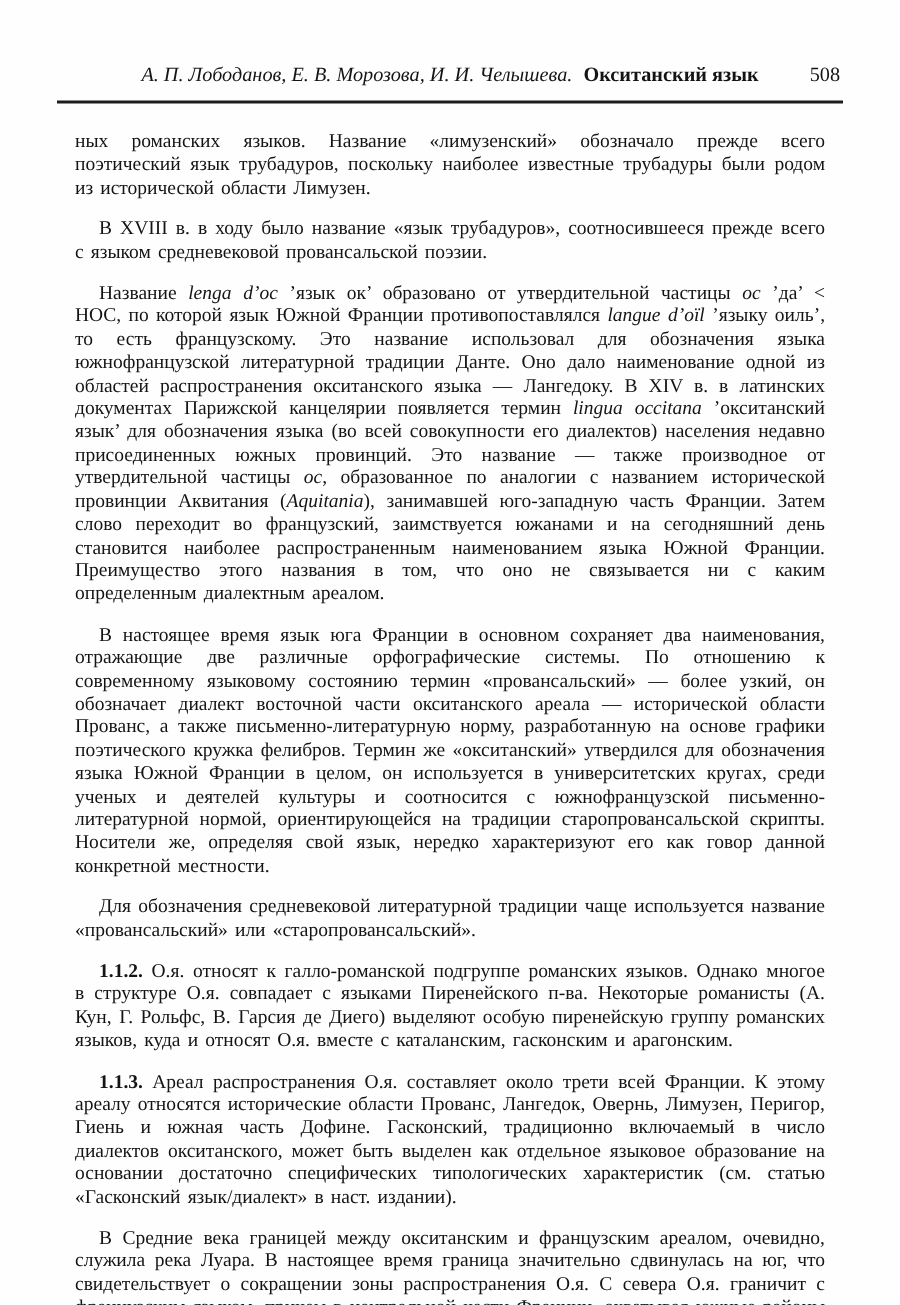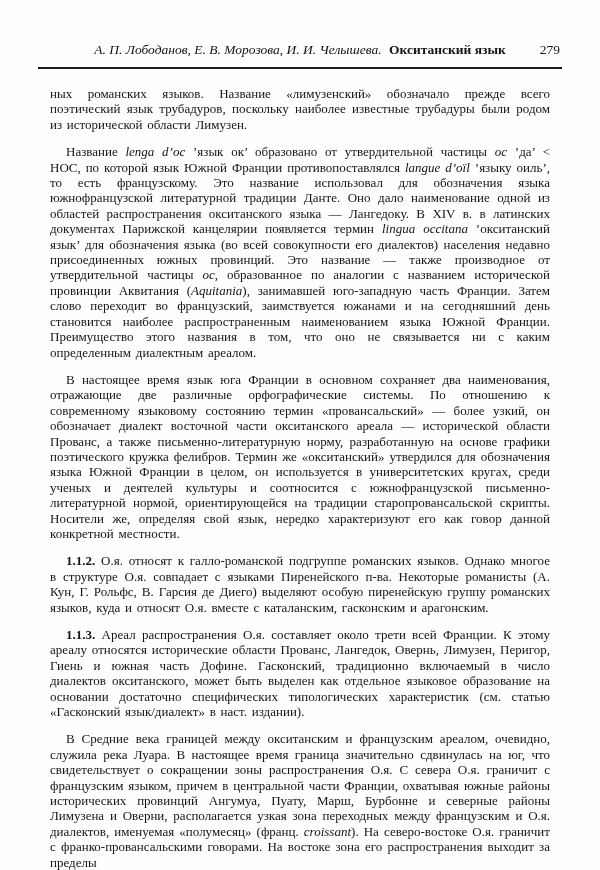--- a/index.html
+++ b/index.html
@@ -64,24 +64,26 @@
   .seg-b { font-weight: bold; }
 </style>
 </head>
 <body>
 
 <div class="page">
   <div class="content">
     <div class="running-head">
       <span class="authors">А. П. Лободанов, Е. В. Морозова, И. И. Челышева.</span>
       <span class="chapter">Окситанский язык</span>
-      <span class="pagenum">279</span>
+      <span class="pagenum">508</span>
     </div>
     <div class="body-text" id="body-text">
         <p><span>ных романских языков. Название «лимузенский» обозначало прежде всего поэтический язык трубадуров, поскольку наиболее известные трубадуры были родом из исторической области Лимузен.</span></p>
+        <p class="indent"><span>В XVIII в. в ходу было название «язык трубадуров», соотносившееся прежде всего с языком средневековой провансальской поэзии.</span></p>
         <p class="indent"><span>Название </span><span class="seg-i">lenga d’oc</span><span> ’язык ок’ образовано от утвердительной частицы </span><span class="seg-i">oc</span><span> ’да’ &lt; HOC, по которой язык Южной Франции противопоставлялся </span><span class="seg-i">langue d’oïl</span><span> ’языку оиль’, то есть французскому. Это название использовал для обозначения языка южнофранцузской литературной традиции Данте. Оно дало наименование одной из областей распространения окситанского языка — Лангедоку. В XIV в. в латинских документах Парижской канцелярии появляется термин </span><span class="seg-i">lingua occitana</span><span> ’окситанский язык’ для обозначения языка (во всей совокупности его диалектов) населения недавно присоединенных южных провинций. Это название — также производное от утвердительной частицы </span><span class="seg-i">oc</span><span>, образованное по аналогии с названием исторической провинции Аквитания (</span><span class="seg-i">Aquitania</span><span>), занимавшей юго-западную часть Франции. Затем слово переходит во французский, заимствуется южанами и на сегодняшний день становится наиболее распространенным наименованием языка Южной Франции. Преимущество этого названия в том, что оно не связывается ни с каким определенным диалектным ареалом.</span></p>
         <p class="indent"><span>В настоящее время язык юга Франции в основном сохраняет два наименования, отражающие две различные орфографические системы. По отношению к современному языковому состоянию термин «провансальский» — более узкий, он обозначает диалект восточной части окситанского ареала — исторической области Прованс, а также письменно-литературную норму, разработанную на основе графики поэтического кружка фелибров. Термин же «окситанский» утвердился для обозначения языка Южной Франции в целом, он используется в университетских кругах, среди ученых и деятелей культуры и соотносится с южнофранцузской письменно-литературной нормой, ориентирующейся на традиции старопровансальской скрипты. Носители же, определяя свой язык, нередко характеризуют его как говор данной конкретной местности.</span></p>
+        <p class="indent"><span>Для обозначения средневековой литературной традиции чаще используется название «провансальский» или «старопровансальский».</span></p>
         <p class="indent"><span class="seg-b">1.1.2.</span><span> О.я. относят к галло-романской подгруппе романских языков. Однако многое в структуре О.я. совпадает с языками Пиренейского п-ва. Некоторые романисты (А. Кун, Г. Рольфс, В. Гарсия де Диего) выделяют особую пиренейскую группу романских языков, куда и относят О.я. вместе с каталанским, гасконским и арагонским.</span></p>
         <p class="indent"><span class="seg-b">1.1.3.</span><span> Ареал распространения О.я. составляет около трети всей Франции. К этому ареалу относятся исторические области Прованс, Лангедок, Овернь, Лимузен, Перигор, Гиень и южная часть Дофине. Гасконский, традиционно включаемый в число диалектов окситанского, может быть выделен как отдельное языковое образование на основании достаточно специфических типологических характеристик (см. статью «Гасконский язык/диалект» в наст. издании).</span></p>
         <p class="indent"><span>В Средние века границей между окситанским и французским ареалом, очевидно, служила река Луара. В настоящее время граница значительно сдвинулась на юг, что свидетельствует о сокращении зоны распространения О.я. С севера О.я. граничит с французским языком, причем в центральной части Франции, охватывая южные районы исторических провинций Ангумуа, Пуату, Марш, Бурбонне и северные районы Лимузена и Оверни, располагается узкая зона переходных между французским и О.я. диалектов, именуемая «полумесяц» (франц. </span><span class="seg-i">croissant</span><span>). На северо-востоке О.я. граничит с франко-провансальскими говорами. На востоке зона его распространения выходит за пределы</span></p>
       </div>
   </div>
 </div>
 
 </body></html>

